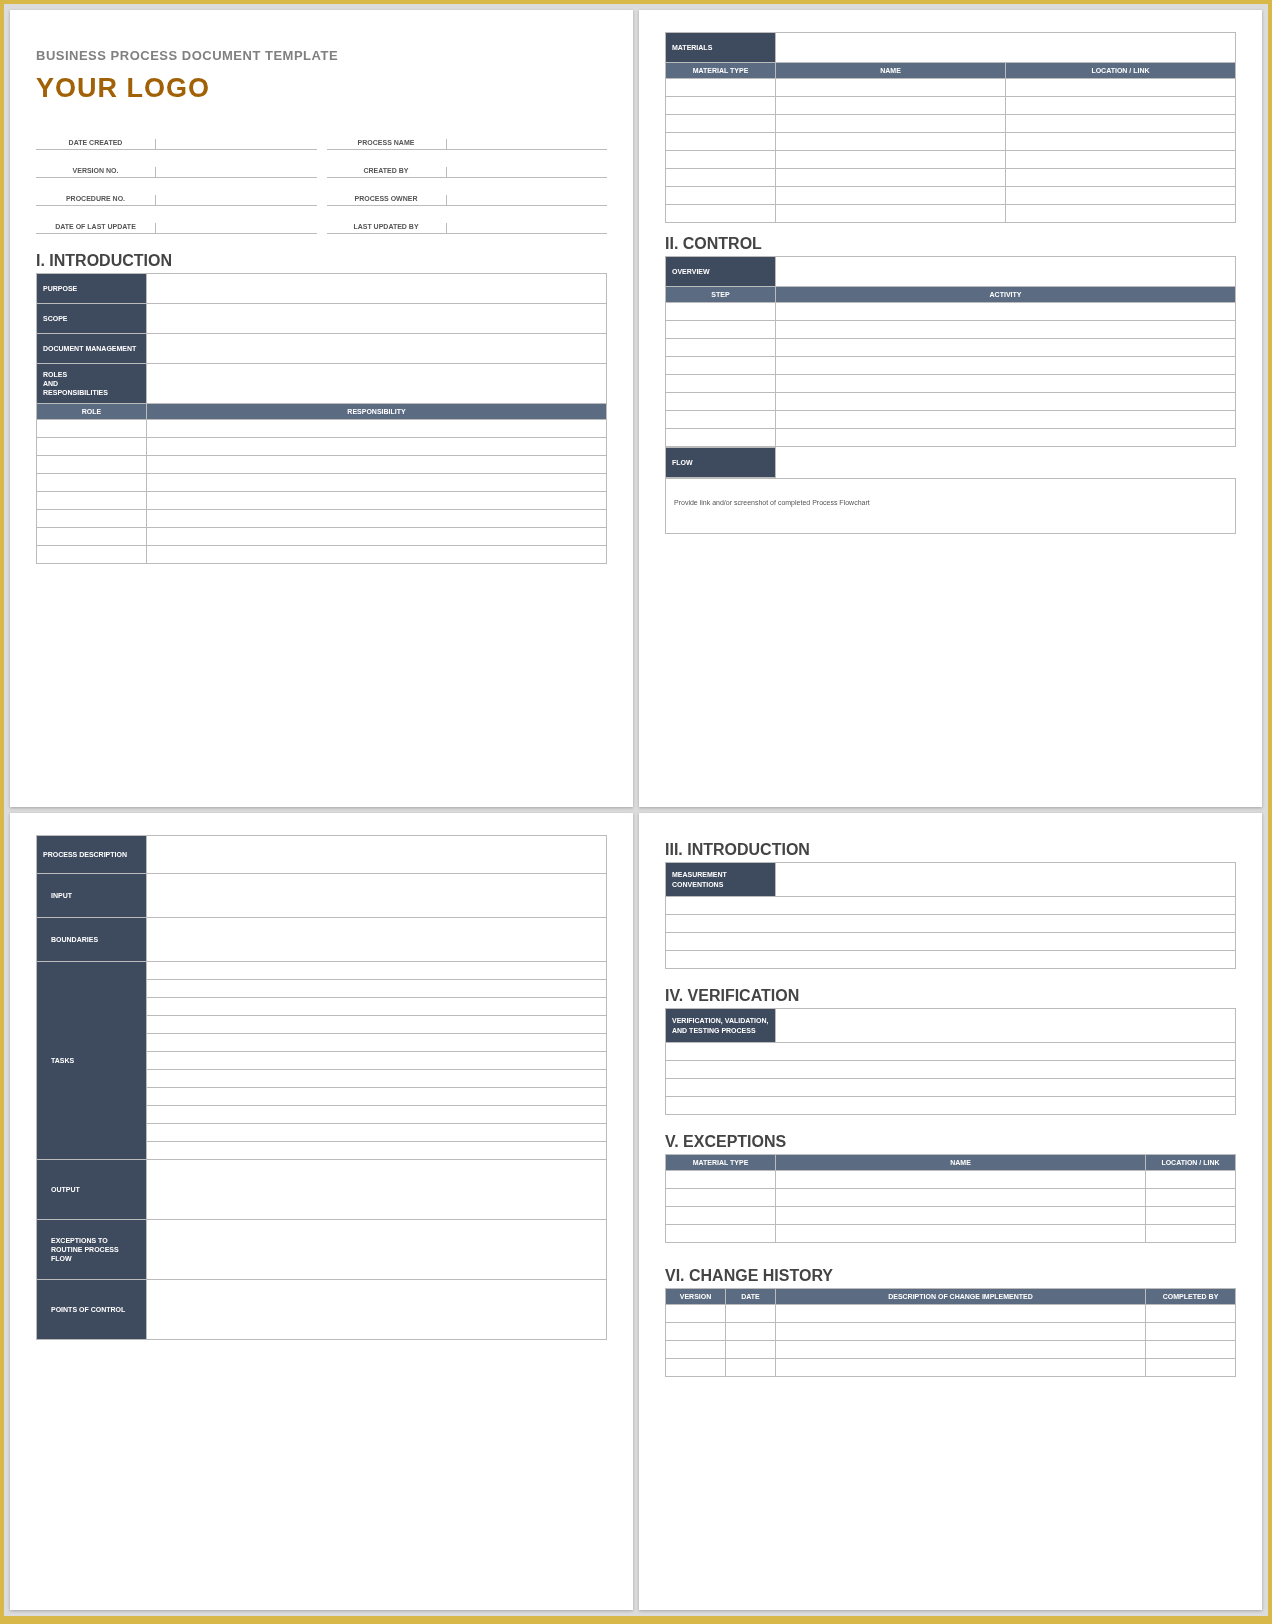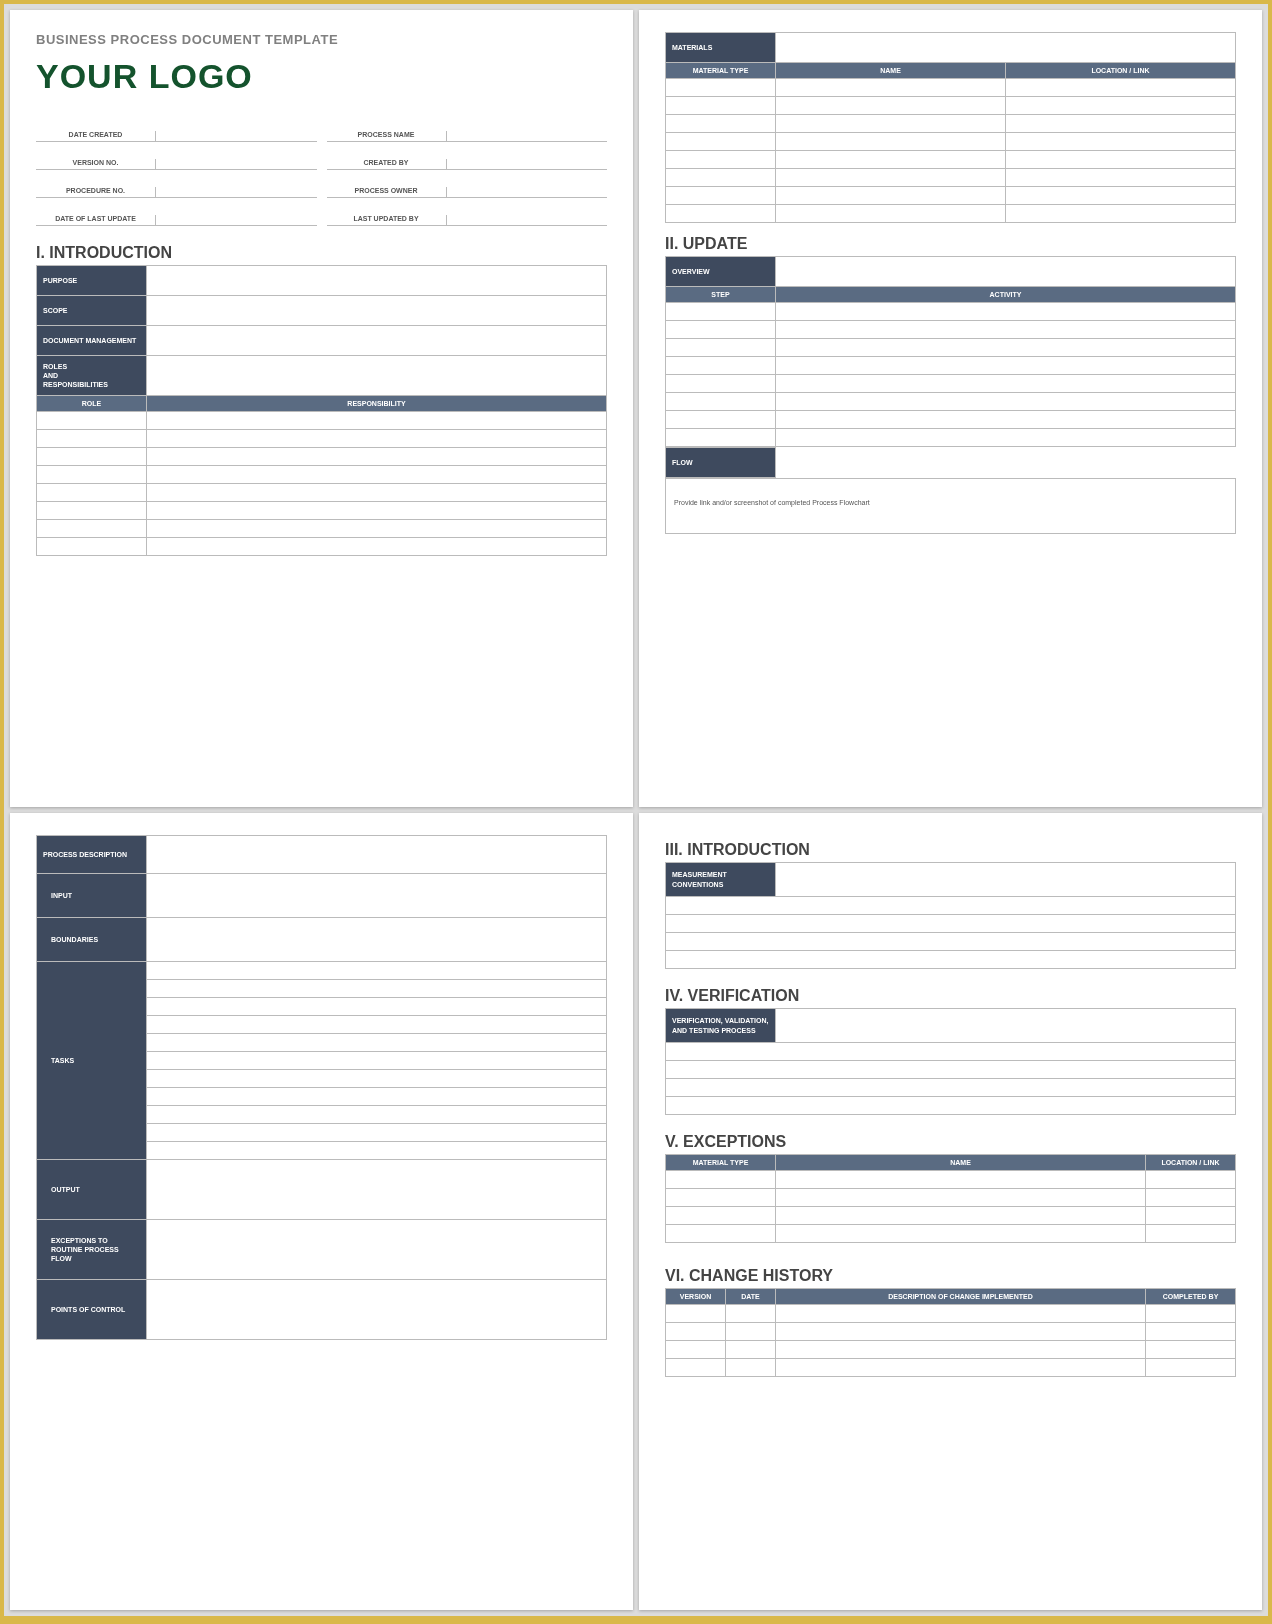--- a/index.html
+++ b/index.html
@@ -26,26 +26,27 @@
     color: #333;
     display: flex;
     flex-direction: column;
   }
   .title {
     font-size: 13px;
     font-weight: 700;
     letter-spacing: .5px;
     color: #808080;
     margin-bottom: 10px;
+    margin-top: 16px;
   }
   .logo {
-    font-size: 34px;
+    font-size: 27px;
     font-weight: 700;
     letter-spacing: 1px;
-    color: #14532d;
+    color: #a16207;
     margin-bottom: 18px;
   }
   .meta {
     display: grid;
     grid-template-columns: 1fr 1fr;
     column-gap: 10px;
     margin-bottom: 12px;
   }
   .meta-row {
     display: flex;
@@ -241,21 +242,21 @@
             <td class="cell"></td>
           </tr>
       <tr>
             <td class="cell"></td>
             <td class="cell"></td>
             <td class="cell"></td>
           </tr>
     </tbody>
       </table>
 
-    <div class="section-h" style="margin-top:12px">II.  UPDATE</div>
+    <div class="section-h" style="margin-top:12px">II.  CONTROL</div>
     <table>
       <tbody>
           <tr>
             <td class="hd-dark label-col tall">OVERVIEW</td>
             <td class="cell tall"></td>
           </tr>
       <tr>
         <td class="hd-mid" style="width:110px">STEP</td>
         <td class="hd-mid">ACTIVITY</td>
       </tr>

